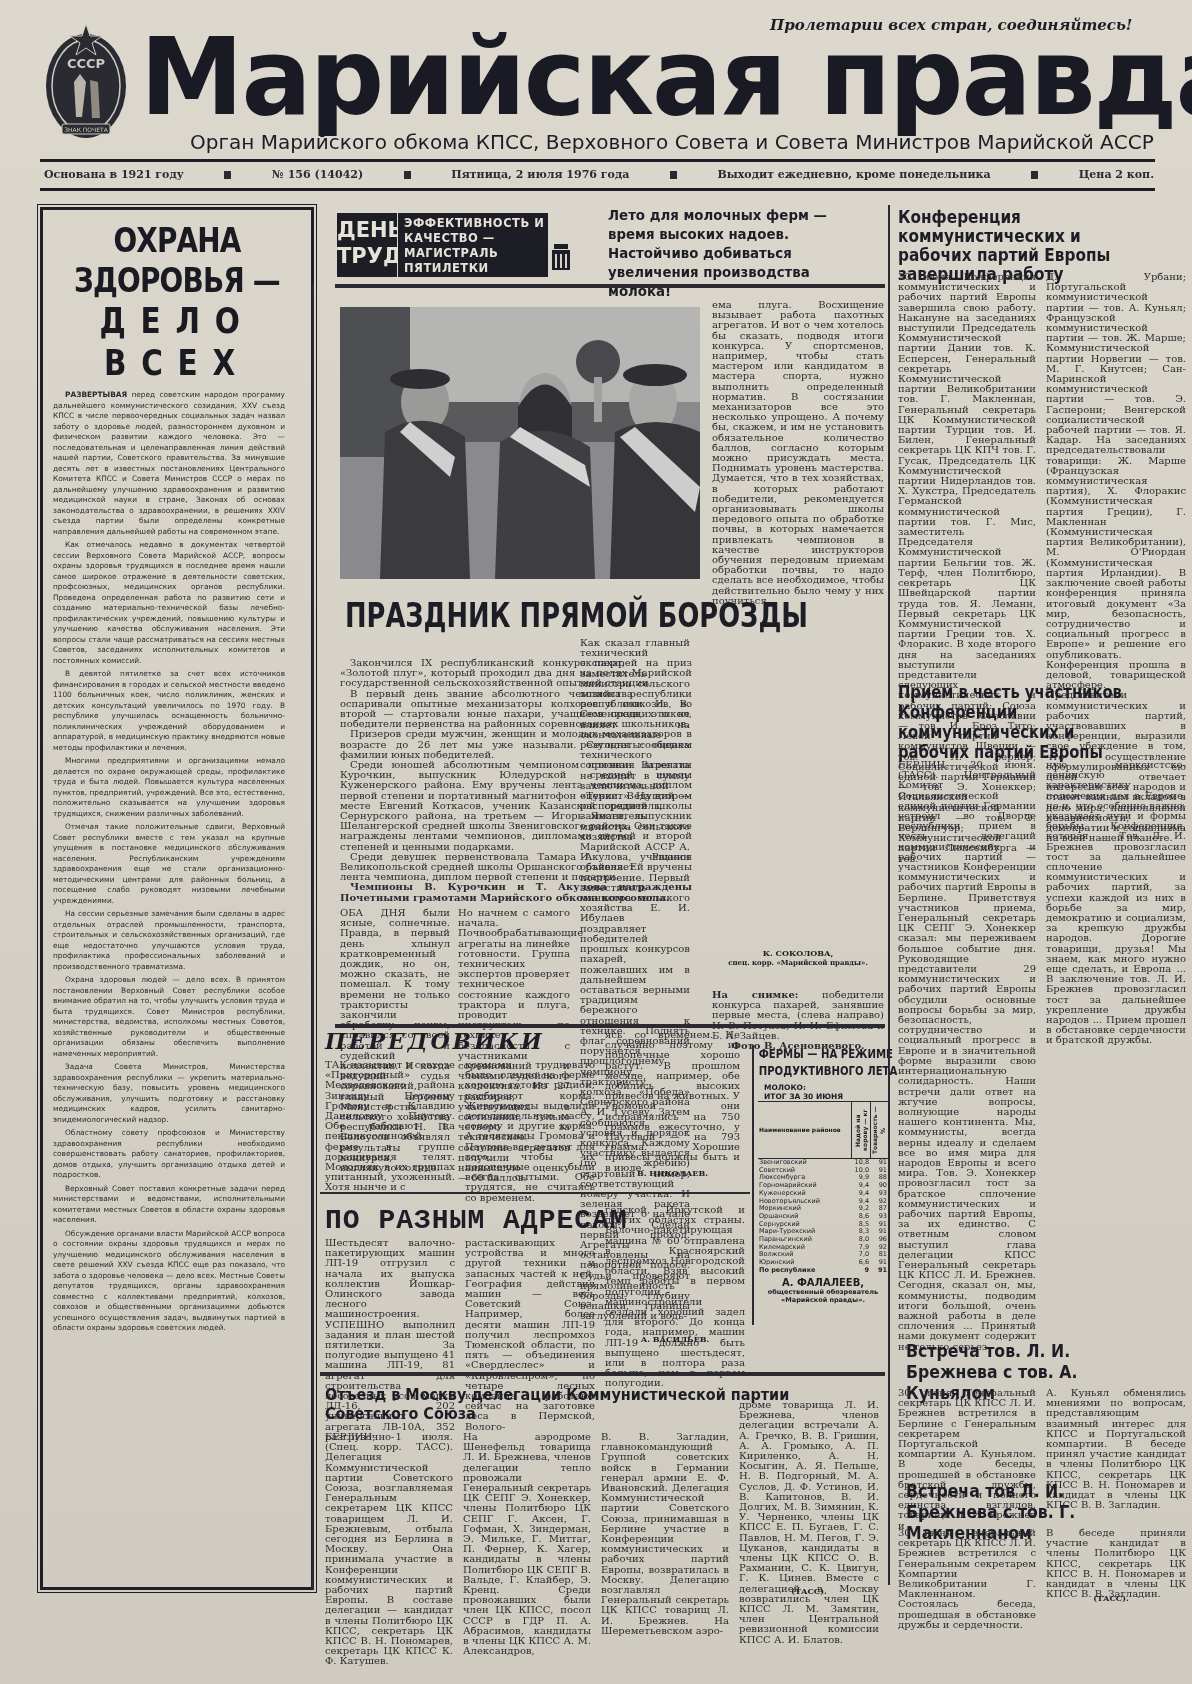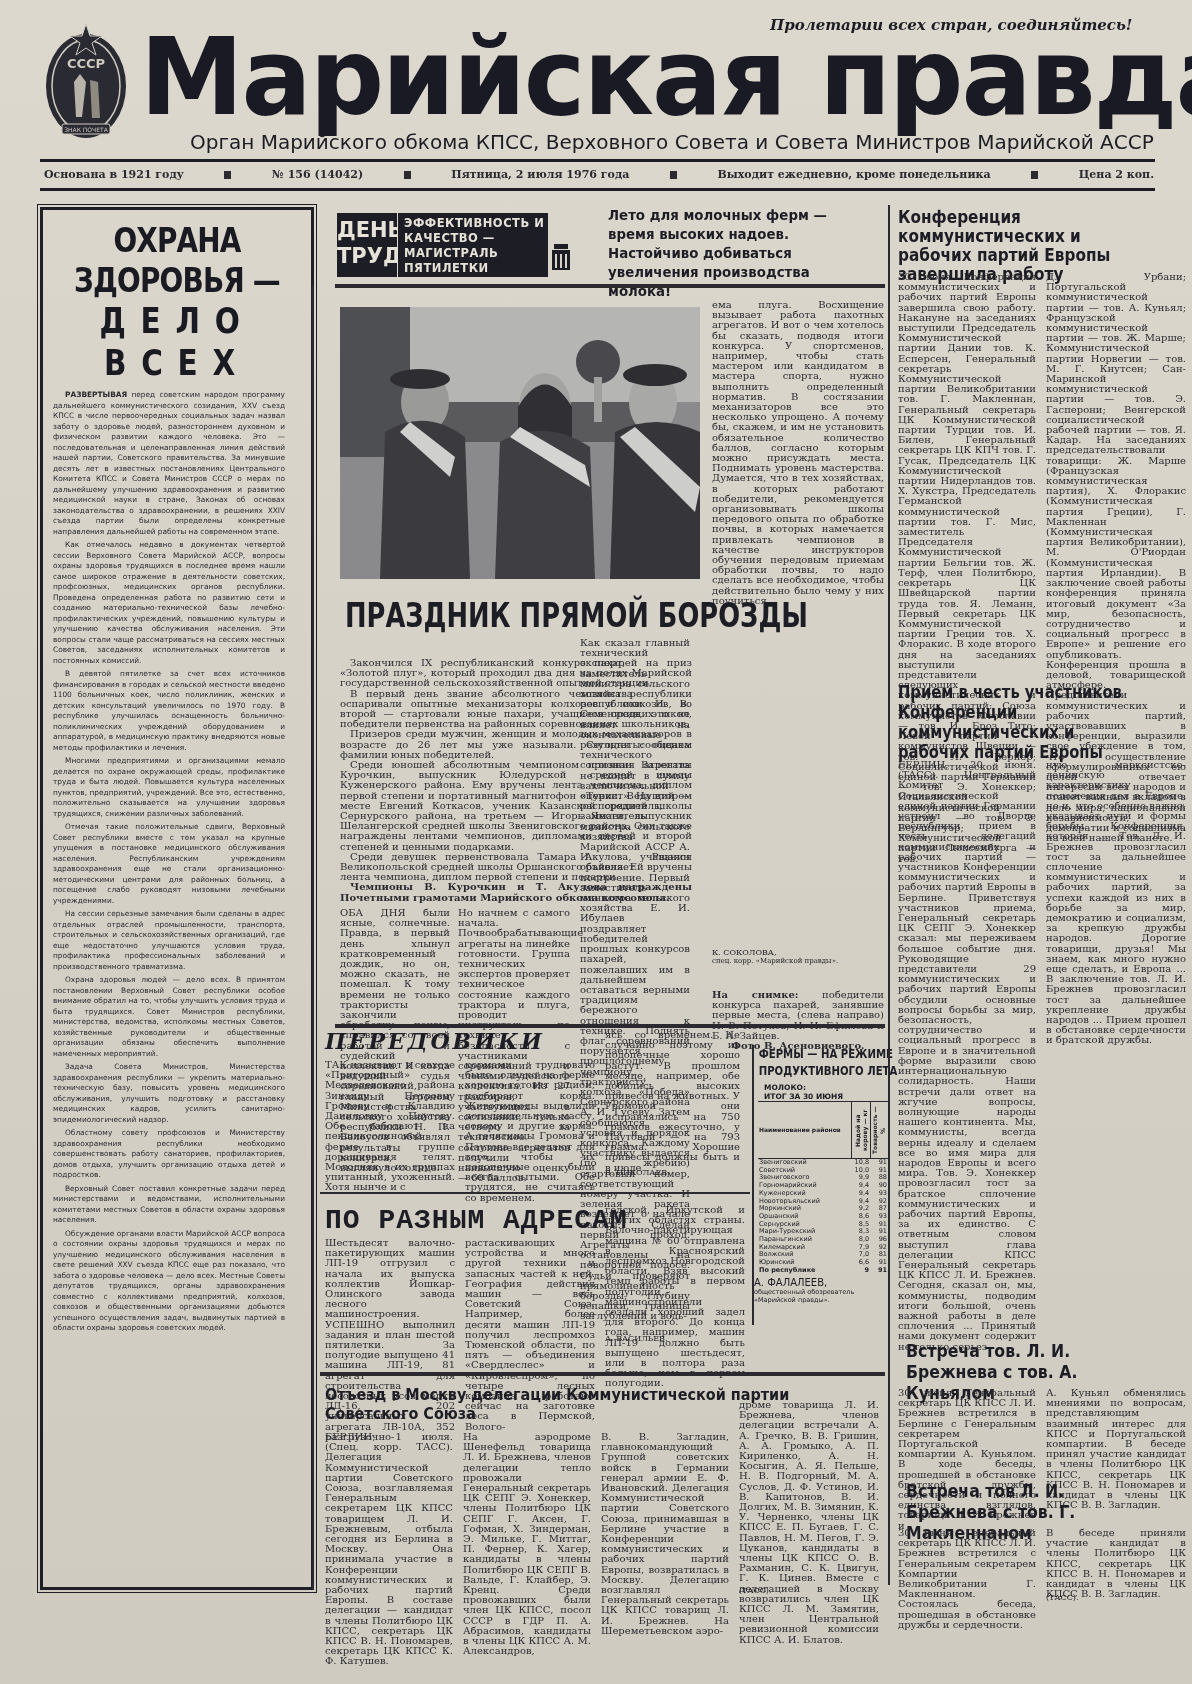--- a/index.html
+++ b/index.html
@@ -18,21 +18,21 @@
   .editorial{left:40px;top:207px;width:268px;height:1377px;border:3px solid #1f1f27;outline:1px solid #1f1f27;outline-offset:2px;}
   .ed-h{font-family:"DejaVu Sans",sans-serif;font-weight:bold;text-align:center;color:#1a1a22;}
   .ed-h1{font-size:34px;line-height:40px;margin-top:10px;letter-spacing:-1px;transform:scaleX(0.82);}
   .ed-h2{font-size:36px;line-height:42px;letter-spacing:18px;transform:scaleX(0.82);}
   .ed-body{padding:6px 10px;font-family:"DejaVu Sans",sans-serif;font-size:7.4px;line-height:10.5px;text-align:justify;color:#2a2a30;}
   .ed-body p{margin:0 16px 3px 0;text-indent:12px;}
   .ed-body p.lead span{font-weight:bold;}
   
   .col{font-family:"DejaVu Serif",serif;font-size:10px;line-height:10.2px;text-align:justify;color:#2b2b31;}
   .col p{margin:0;text-indent:10px;}
-  .sig{text-align:left;font-weight:normal;font-size:8px;}
+  .sig{text-align:center;font-weight:bold;font-size:8px;}
   .hrule{height:4px;background:#2a2a30;}
   
   .den{left:337px;top:213px;width:60px;height:60px;background:#1d1d25;color:#e6e2d8;font-family:"DejaVu Sans",sans-serif;font-weight:bold;font-size:21px;line-height:26px;text-align:center;padding-top:4px;}
   .den-slogan{left:398px;top:213px;width:150px;height:64px;background:#1d1d25;color:#e6e2d8;font-family:"DejaVu Sans",sans-serif;font-weight:bold;font-size:11.5px;line-height:15px;padding-left:6px;box-sizing:border-box;padding-top:3px;letter-spacing:0.5px;}
   .den-icon{left:552px;top:244px;width:18px;height:26px;}
   .milk{left:608px;top:206px;width:280px;font-family:"DejaVu Sans",sans-serif;font-weight:bold;font-size:14.5px;line-height:19px;color:#1d1d25;transform:scaleX(0.92);transform-origin:left top;}
   .photo{left:340px;top:307px;width:360px;height:272px;background:#6b6b6e;overflow:hidden;}
   .prazdnik{left:345px;top:596px;font-family:"DejaVu Sans",sans-serif;font-weight:bold;font-size:33px;letter-spacing:0px;color:#1d1d25;transform:scaleX(0.78);transform-origin:left top;white-space:nowrap;}
   
   .conf-h{left:898px;top:207px;width:290px;font-family:"DejaVu Sans",sans-serif;font-weight:bold;font-size:18px;line-height:19px;color:#1d1d25;transform:scaleX(0.85);transform-origin:left top;}
@@ -188,21 +188,21 @@
             <td>Звениговский</td>
             <td class="n">10,8</td>
             <td class="n">91</td>
           </tr>
         <tr>
             <td>Советский</td>
             <td class="n">10,0</td>
             <td class="n">91</td>
           </tr>
         <tr>
-            <td>Звениговского</td>
+            <td>Люксембурга</td>
             <td class="n">9,9</td>
             <td class="n">88</td>
           </tr>
         <tr>
             <td>Горномарийский</td>
             <td class="n">9,4</td>
             <td class="n">90</td>
           </tr>
         <tr>
             <td>Куженерский</td>

